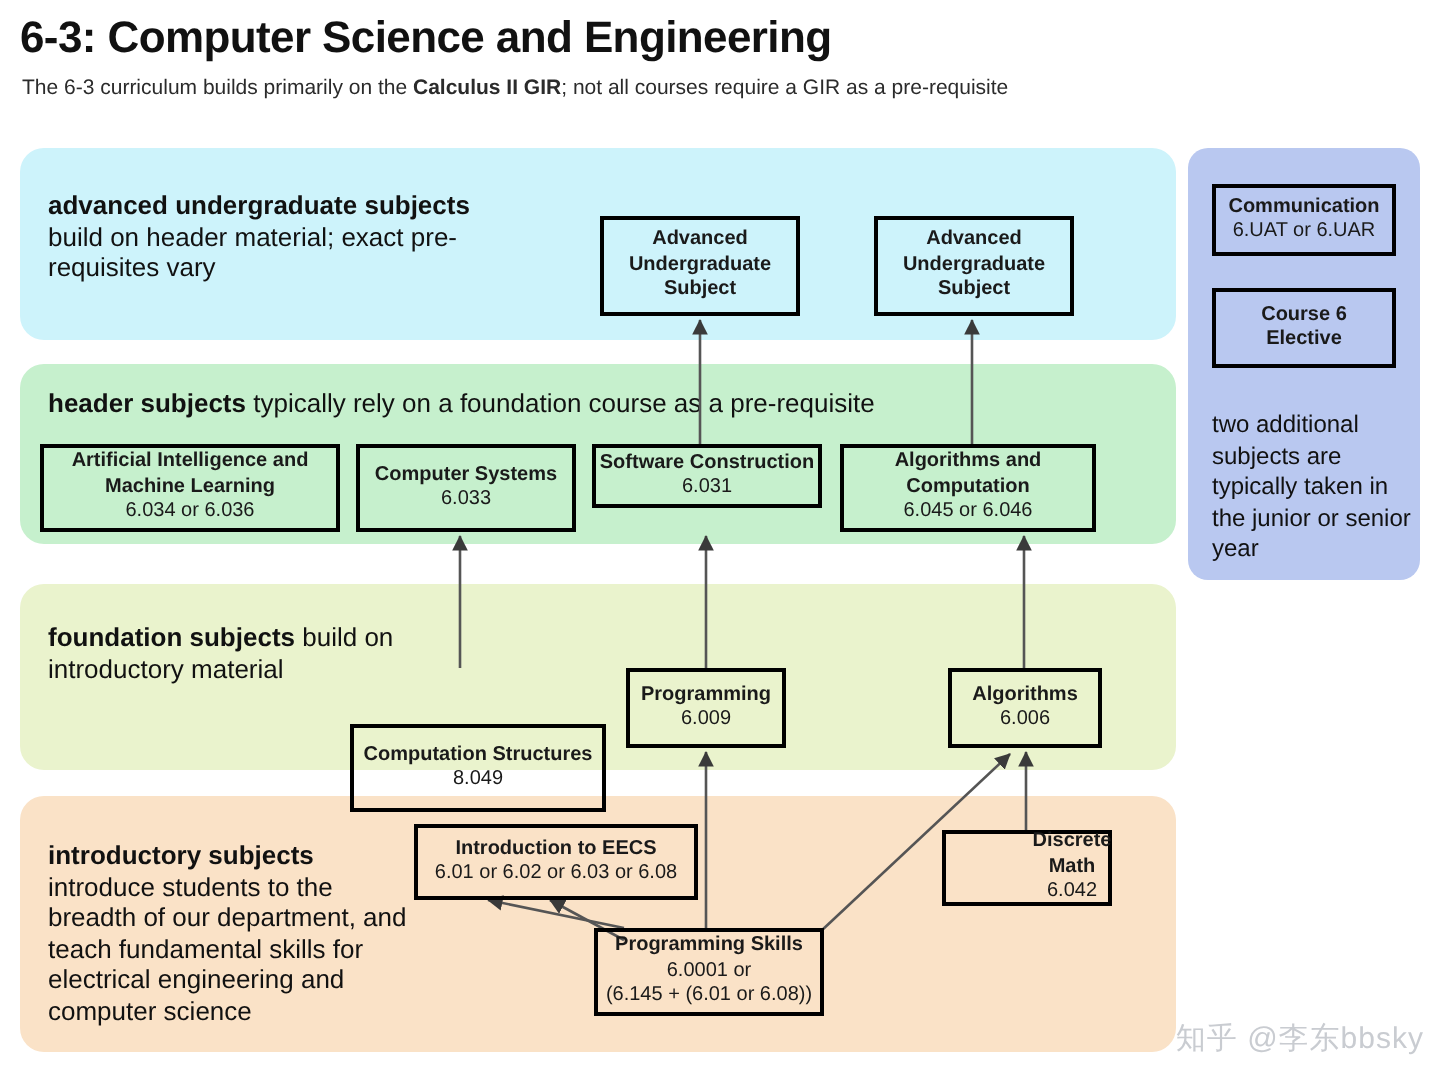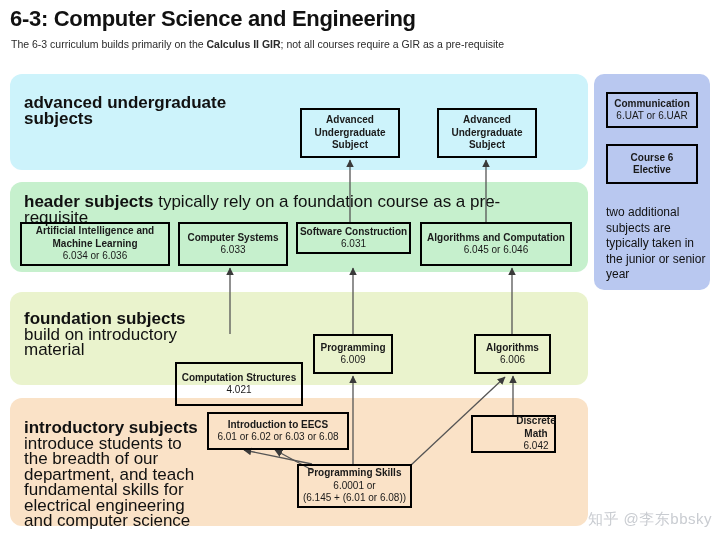--- a/index.html
+++ b/index.html
@@ -26,21 +26,21 @@
   .page-sub b{font-weight:bold;}
 
   
   .band{position:absolute;border-radius:12px;}
   .band-adv{left:10px;top:74px;width:578px;height:96px;background:#cdf3fb;}
   .band-hdr{left:10px;top:182px;width:578px;height:90px;background:#c6f0cd;}
   .band-fnd{left:10px;top:292px;width:578px;height:93px;background:#eaf3cd;}
   .band-int{left:10px;top:398px;width:578px;height:128px;background:#fae2c7;}
   .band-side{left:594px;top:74px;width:116px;height:216px;background:#b9c8f0;border-radius:10px;}
 
-  .band-label{position:absolute;font-size:17px;line-height:15.5px;color:#111;}
+  .band-label{position:absolute;font-size:13px;line-height:15.5px;color:#111;}
   .band-label b{font-weight:bold;}
 
   .lbl-adv{left:24px;top:95px;width:250px;}
   .lbl-hdr{left:24px;top:194px;width:520px;}
   .lbl-fnd{left:24px;top:311px;width:200px;}
   .lbl-int{left:24px;top:420px;width:185px;}
 
   
   .node{
     position:absolute;
@@ -57,21 +57,21 @@
   .node .c{font-weight:normal;}
 
   
   .n-adv1{left:300px;top:108px;width:100px;height:50px;}
   .n-adv2{left:437px;top:108px;width:100px;height:50px;}
 
   
   .n-ai  {left:20px; top:222px;width:150px;height:44px;}
   .n-cs  {left:178px;top:222px;width:110px;height:44px;}
   .n-sc  {left:296px;top:222px;width:115px;height:32px;}
-  .n-alg {left:420px;top:222px;width:152px;height:44px;}
+  .n-alg {left:420px;top:222px;width:128px;height:44px;}
 
   
   .n-comp{left:175px;top:334px;width:128px;height:44px;margin-top:28px;}
   .n-prog{left:313px;top:334px;width:80px;height:40px;}
   .n-algo{left:474px;top:334px;width:77px;height:40px;}
 
   
   .n-eecs{left:207px;top:412px;width:142px;height:38px;}
   .n-dm  {left:471px;top:415px;width:85px;height:38px;padding-left:45px;}
   .n-ps  {left:297px;top:464px;width:115px;height:44px;}
@@ -103,21 +103,21 @@
 
   <div class="page-title">6-3: Computer Science and Engineering</div>
   <div class="page-sub"><span>The 6-3 curriculum builds primarily on the </span><b>Calculus II GIR</b><span>; not all courses require a GIR as a pre-requisite</span></div>
 
   <div class="band band-adv" style="background: rgb(205, 243, 251);"></div>
   <div class="band band-hdr" style="background: rgb(198, 240, 205);"></div>
   <div class="band band-fnd" style="background: rgb(234, 243, 205);"></div>
   <div class="band band-int" style="background: rgb(250, 226, 199);"></div>
   <div class="band band-side" style="background: rgb(185, 200, 240);"></div>
 
-  <div class="band-label lbl-adv"><b>advanced undergraduate subjects</b><br></div>
+  <div class="band-label lbl-adv"><b>advanced undergraduate subjects</b><br><span>build on header material; exact pre-requisites vary</span></div>
 
   <div class="band-label lbl-hdr"><b>header subjects</b> <span>typically rely on a foundation course as a pre-requisite</span></div>
 
   <div class="band-label lbl-fnd"><b>foundation subjects</b> <span>build on introductory material</span></div>
 
   <div class="band-label lbl-int"><b>introductory subjects</b><br><span>introduce students to the breadth of our department, and teach fundamental skills for electrical engineering and computer science</span></div>
 
   <svg id="arrows" viewBox="0 0 720 543">
     <defs>
       <marker id="ah" markerWidth="7" markerHeight="7" refX="5.6" refY="3" orient="auto">
@@ -161,21 +161,21 @@
     <span class="t">Software Construction</span>
     <span class="c">6.031</span>
   </div>
   <div class="node n-alg">
     <span class="t">Algorithms and Computation</span>
     <span class="c">6.045 or 6.046</span>
   </div>
 
   <div class="node n-comp">
     <span class="t">Computation Structures</span>
-    <span class="c">4.021</span>
+    <span class="c">8.049</span>
   </div>
   <div class="node n-prog">
     <span class="t">Programming</span>
     <span class="c">6.009</span>
   </div>
   <div class="node n-algo">
     <span class="t">Algorithms</span>
     <span class="c">6.006</span>
   </div>
 

